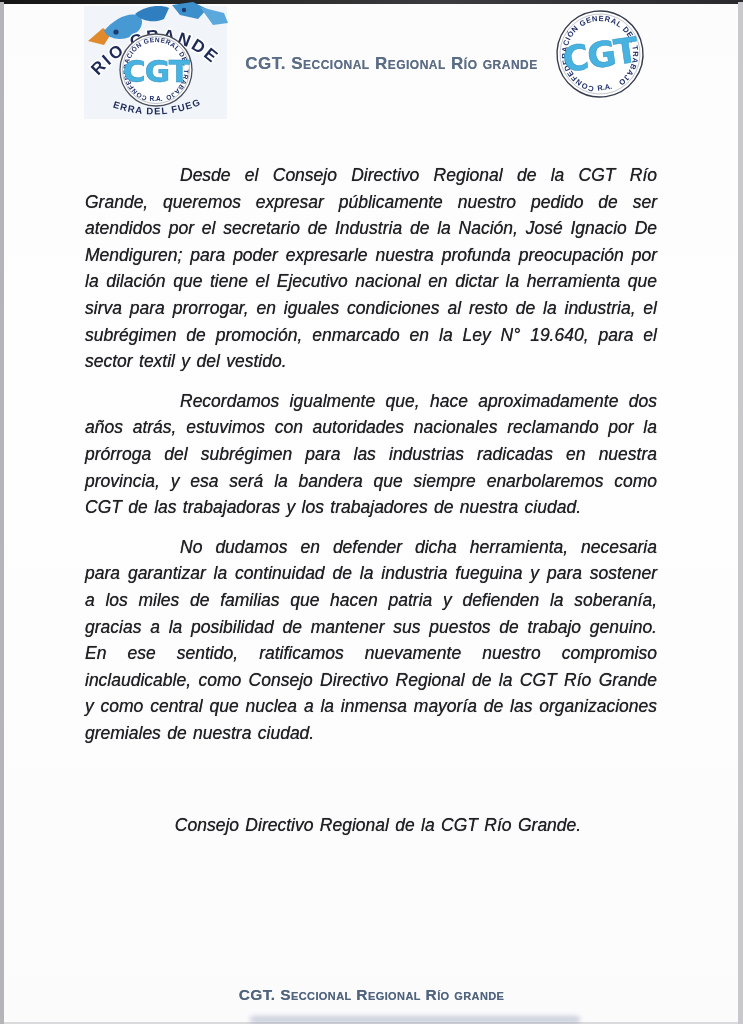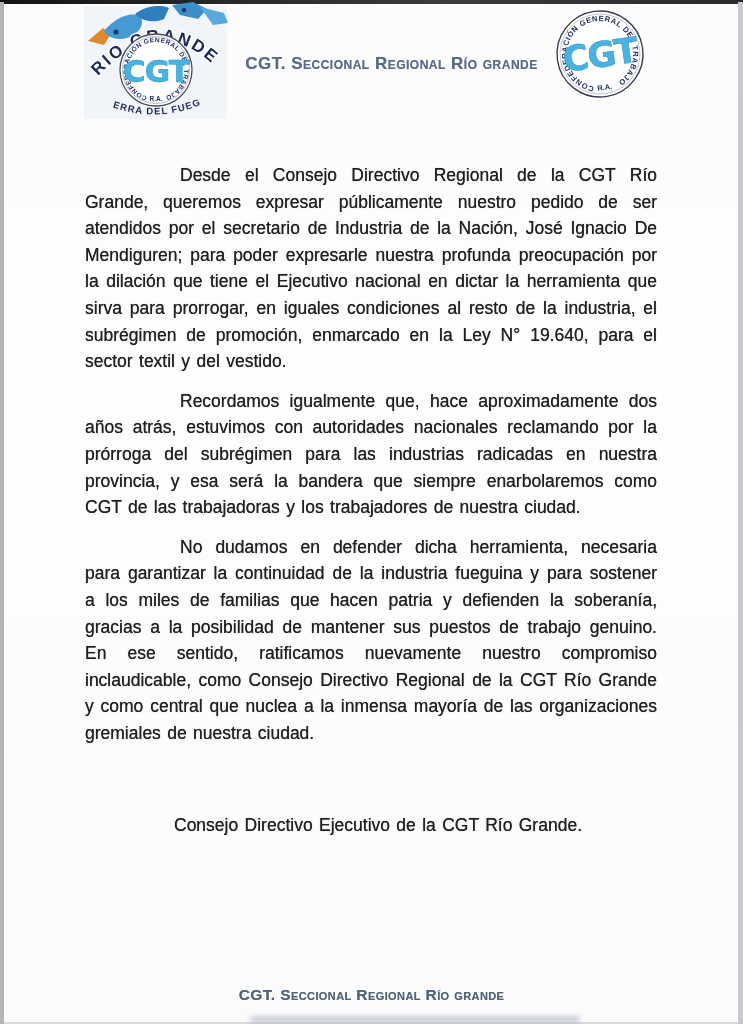--- a/index.html
+++ b/index.html
@@ -24,20 +24,21 @@
   }
   .logo-left{position:absolute;left:80px;top:2px;width:152px;height:121px;}
   .logo-right{position:absolute;left:548px;top:6px;width:104px;height:96px;transform:rotate(-8deg);}
 
   
   .doc{
     position:absolute;left:85px;top:162px;width:572px;
     font-size:17.5px;line-height:26.6px;color:#202024;
     text-align:justify;word-spacing:1.5px;
     text-shadow:0 0 .7px rgba(28,28,32,.85);
+    font-style:italic;
   }
   .doc p{margin:0 0 13px;text-indent:95px;}
   .date-line{text-align:right;padding-right:22px;margin-top:2px;white-space:nowrap;}
   .signature-line{text-align:center;margin-top:66px;padding-left:14px;white-space:nowrap;}
 
   
   .footer-title{
     position:absolute;top:986px;left:0;width:743px;text-align:center;
     font-variant:small-caps;font-weight:700;font-size:15.5px;letter-spacing:.4px;
     color:#51647e;text-shadow:0 0 .5px rgba(81,100,126,.7);
@@ -97,16 +98,16 @@
     </text>
     <text x="52" y="61" font-size="35" font-weight="800" text-anchor="middle" fill="#48b2e0" stroke="#2f95c6" stroke-width="0.5" letter-spacing="-1" font-family="DejaVu Sans, sans-serif">CGT</text>
     <text x="52" y="84" font-size="7.4" font-weight="700" text-anchor="middle" fill="#22316b" font-family="Liberation Sans, sans-serif">R.A.</text>
   </svg>
 </div>
 
 <div class="doc">
   <p>Desde el Consejo Directivo Regional de la CGT Río Grande, queremos expresar públicamente nuestro pedido de ser atendidos por el secretario de Industria de la Nación, José Ignacio De Mendiguren; para poder expresarle nuestra profunda preocupación por la dilación que tiene el Ejecutivo nacional en dictar la herramienta que sirva para prorrogar, en iguales condiciones al resto de la industria, el subrégimen de promoción, enmarcado en la Ley N° 19.640, para el sector textil y del vestido.</p>
   <p>Recordamos igualmente que, hace aproximadamente dos años atrás, estuvimos con autoridades nacionales reclamando por la prórroga del subrégimen para las industrias radicadas en nuestra provincia, y esa será la bandera que siempre enarbolaremos como CGT de las trabajadoras y los trabajadores de nuestra ciudad.</p>
   <p>No dudamos en defender dicha herramienta, necesaria para garantizar la continuidad de la industria fueguina y para sostener a los miles de familias que hacen patria y defienden la soberanía, gracias a la posibilidad de mantener sus puestos de trabajo genuino. En ese sentido, ratificamos nuevamente nuestro compromiso inclaudicable, como Consejo Directivo Regional de la CGT Río Grande y como central que nuclea a la inmensa mayoría de las organizaciones gremiales de nuestra ciudad.</p>
-  <div class="signature-line">Consejo Directivo Ejecutivo de la CGT Río Grande.</div>
+  <div class="signature-line">Consejo Directivo Regional de la CGT Río Grande.</div>
 </div>
 
 <div class="footer-title">CGT. Seccional Regional Río grande</div>
 
 </body></html>

